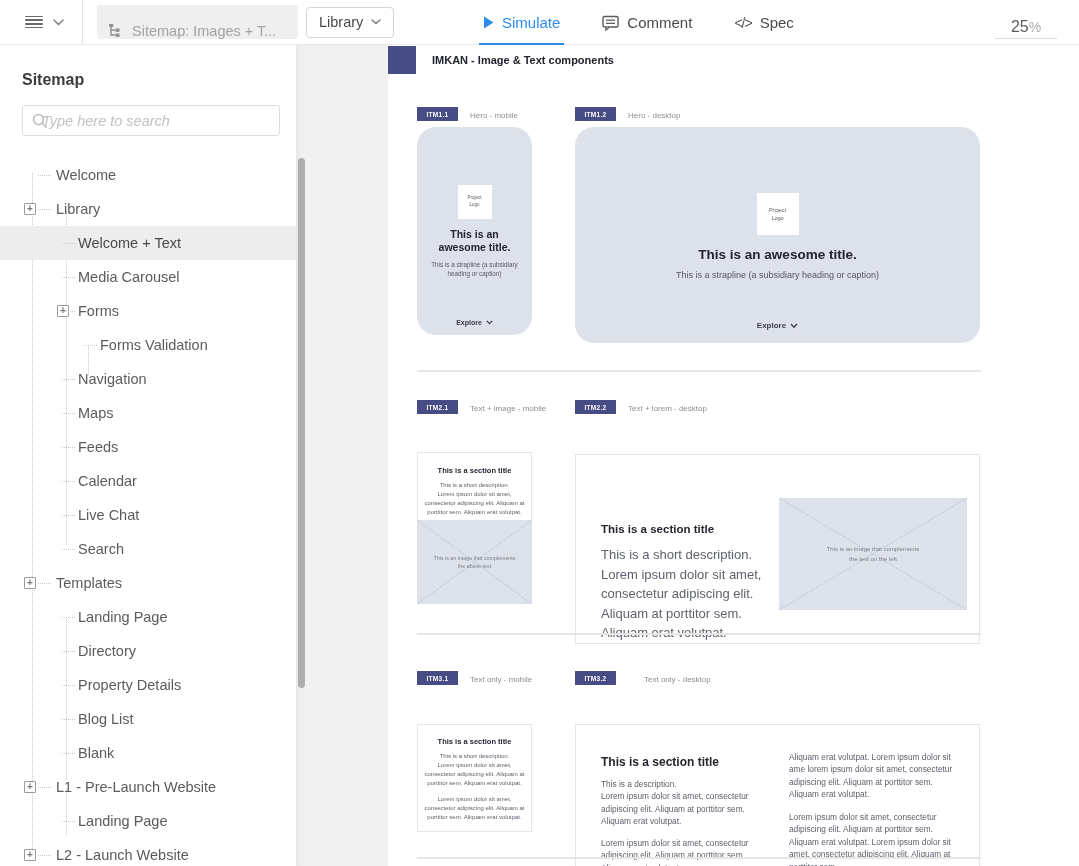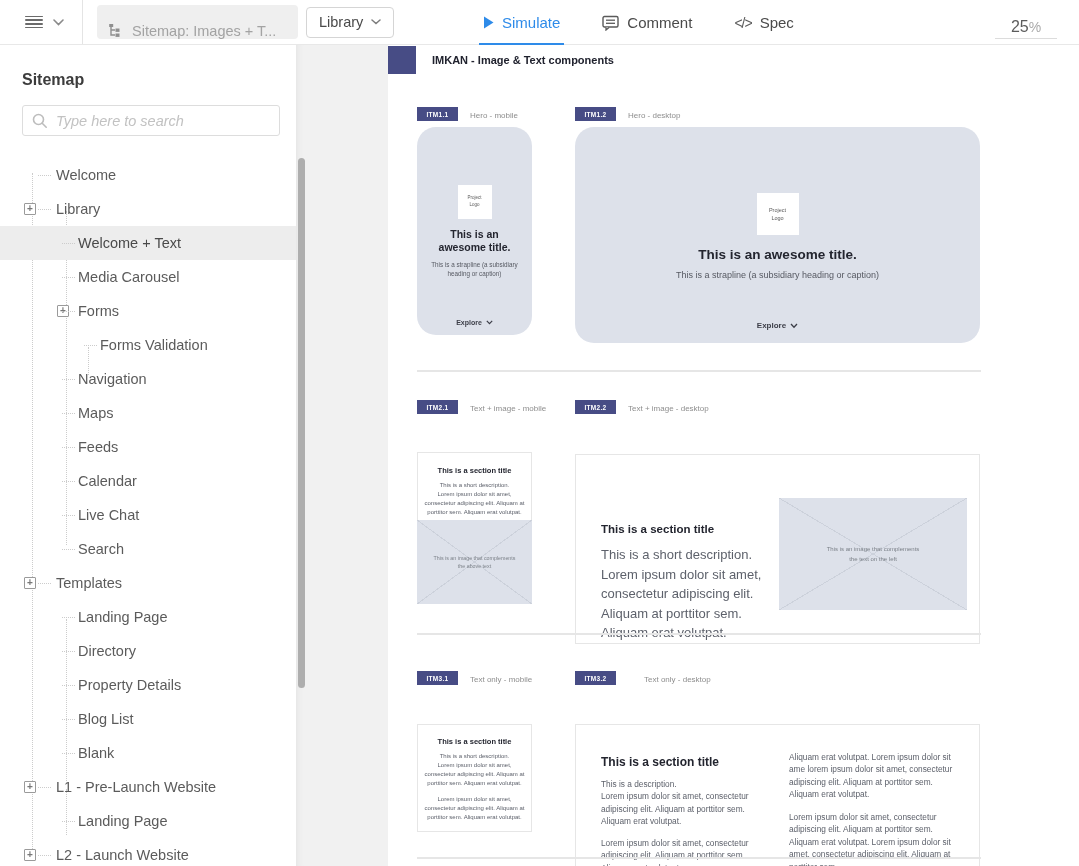--- a/index.html
+++ b/index.html
@@ -31,21 +31,21 @@
   .zoom-box { position:absolute; right:22px; top:18px; width:62px; text-align:center;
     border-bottom:1px solid #dcdcdc; padding-bottom:2px; cursor:text; }
   .zoom-box .val { font-size:16px; color:#5c5c5c; }
   .zoom-box .unit { font-size:14px; color:#aaa; }
 
   
   .sidebar { position:absolute; left:0; top:45px; width:296px; height:821px; background:#fff; z-index:5; }
   .sb-title { position:absolute; left:22px; top:26px; font-size:16px; font-weight:bold; color:#3c3c3c; }
   .sb-search { position:absolute; left:22px; top:60px; width:258px; height:31px; border:1px solid #ddd;
     border-radius:3px; background:#fff; }
-  .sb-search input { position:absolute; left:33px; top:0; width:220px; height:29px; border:0; outline:0;
+  .sb-search input { position:absolute; left:19px; top:0; width:220px; height:29px; border:0; outline:0;
     font-size:14.5px; font-style:italic; color:#14532d; background:transparent;
     font-family:"Liberation Sans", sans-serif; }
   .sb-search input::placeholder { color:#c2c2c2; }
   .sb-search .mag { position:absolute; left:9px; top:7px; }
   .tree { position:absolute; left:0; top:113px; width:296px; }
   .tree-row { position:relative; height:34px; display:flex; align-items:center; cursor:pointer;
     font-size:14.5px; color:#5b5b5b; }
   .tree-row.selected { background:#ededed; color:#4a4a4a; }
   .tree-row.lvl1 .tree-label { margin-left:56px; }
   .tree-row.lvl2 .tree-label { margin-left:78px; }
@@ -310,21 +310,21 @@
     <div class="sec-title" style="font-size:7.5px; text-align:center; margin-top:13px;">This is a section title</div>
     <div class="sec-desc" style="font-size:6px; text-align:center; margin:6px 5px 0; line-height:1.5;">This is a short description.
 Lorem ipsum dolor sit amet, consectetur adipiscing elit. Aliquam at porttitor sem. Aliquam erat volutpat.</div>
     <div class="imgph" style="left:-1px; bottom:-1px; width:115px; height:84px;">
       <span class="cap" style="font-size:5.3px; line-height:1.6;">This is an image that complements
 the above text</span>
     </div>
   </div>
 
   <div class="ab-badge" style="left:187px; top:355px;">ITM2.2</div>
-  <div class="ab-label" style="left:240px; top:359px;">Text + image - desktop</div>
+  <div class="ab-label" style="left:240px; top:359px;">Text + lorem - desktop</div>
   <div class="card" style="left:187px; top:377px; width:405px; height:190px;">
     <div class="sec-title" style="position:absolute; left:25px; top:68px; font-size:11.5px;">This is a section title</div>
     <div class="sec-desc" style="position:absolute; left:25px; top:90px; width:175px; font-size:13px; line-height:1.5;">This is a short description.
 Lorem ipsum dolor sit amet, consectetur adipiscing elit. Aliquam at porttitor sem.
 Aliquam erat volutpat.</div>
     <div class="imgph" style="left:203px; top:43px; width:188px; height:112px;">
       <span class="cap" style="font-size:6px; line-height:1.7;">This is an image that complements
 the text on the left</span>
     </div>
   </div>

